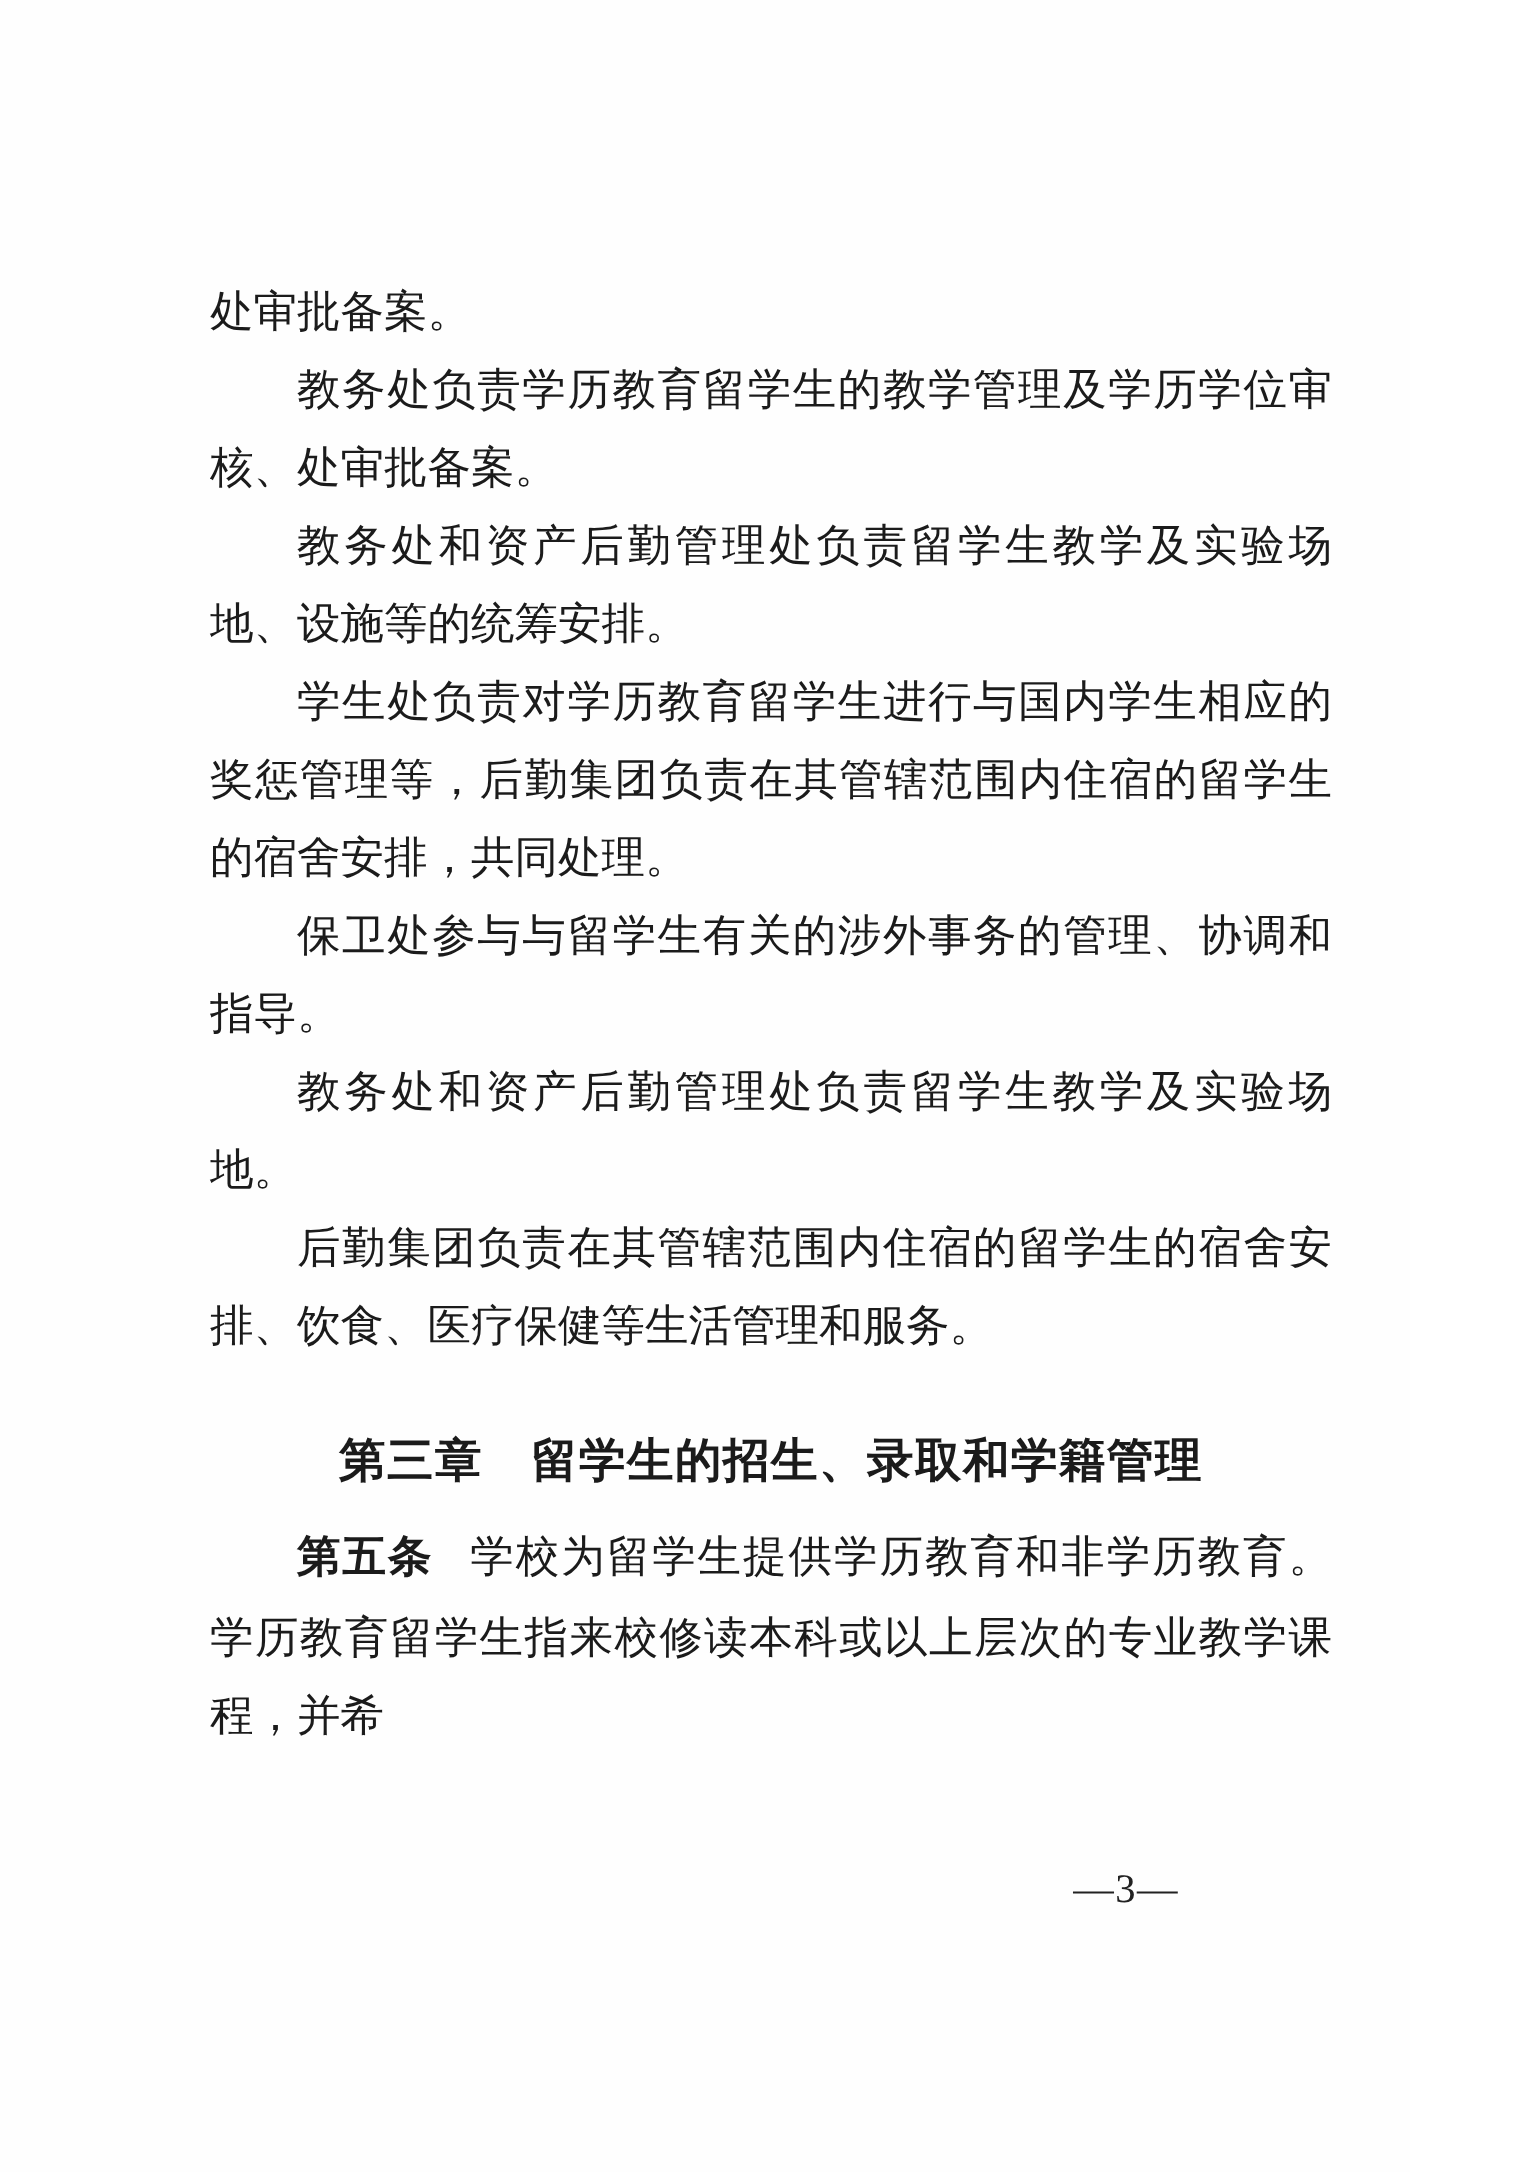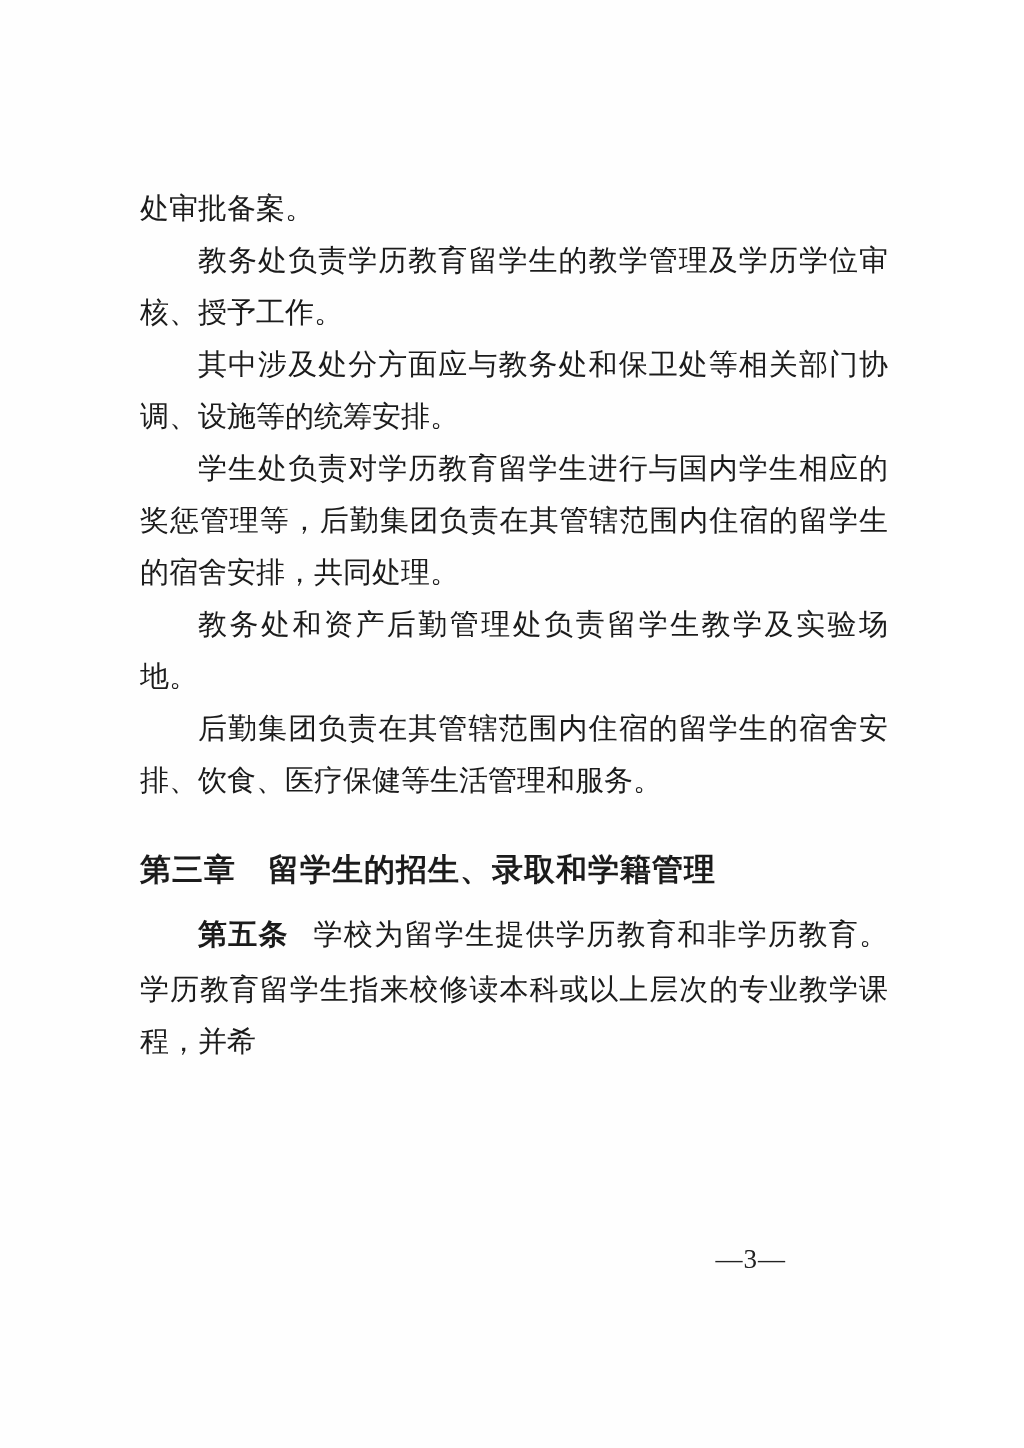--- a/index.html
+++ b/index.html
@@ -31,20 +31,21 @@
     text-indent: 2em;
   }
   .para.no-indent {
     text-indent: 0;
   }
   .chapter-heading {
     margin: 38px 0 12px 0;
     font-size: 31px;
     line-height: 52px;
     font-weight: 700;
+    text-align: center;
     text-indent: 0;
     letter-spacing: 1px;
     font-family: "Liberation Sans", "DejaVu Sans", sans-serif;
   }
   .article-lead {
     font-weight: 700;
     font-family: Liberation Mono, monospace;
     margin-right: 0.85em;
   }
   .page-number {
@@ -56,22 +57,23 @@
     letter-spacing: 1px;
     color: #222222;
   }
 </style>
 </head>
 <body>
 
 <div class="page">
   <div class="content">
       <p class="para no-indent">处审批备案。</p>
-      <p class="para">教务处负责学历教育留学生的教学管理及学历学位审核、授予工作。</p>
-      <p class="para">其中涉及处分方面应与教务处和保卫处等相关部门协调、设施等的统筹安排。</p>
+      <p class="para">教务处负责学历教育留学生的教学管理及学历学位审核、处审批备案。</p>
+      <p class="para">教务处和资产后勤管理处负责留学生教学及实验场地、设施等的统筹安排。</p>
       <p class="para">学生处负责对学历教育留学生进行与国内学生相应的奖惩管理等，后勤集团负责在其管辖范围内住宿的留学生的宿舍安排，共同处理。</p>
+      <p class="para">保卫处参与与留学生有关的涉外事务的管理、协调和指导。</p>
       <p class="para">教务处和资产后勤管理处负责留学生教学及实验场地。</p>
       <p class="para">后勤集团负责在其管辖范围内住宿的留学生的宿舍安排、饮食、医疗保健等生活管理和服务。</p>
       <h2 class="chapter-heading">第三章　留学生的招生、录取和学籍管理</h2>
       <p class="para"><span class="article-lead">第五条</span><span>学校为留学生提供学历教育和非学历教育。学历教育留学生指来校修读本科或以上层次的专业教学课程，并希</span></p>
     </div>
   <div class="page-number">—3—</div>
 </div>
 
 </body></html>

